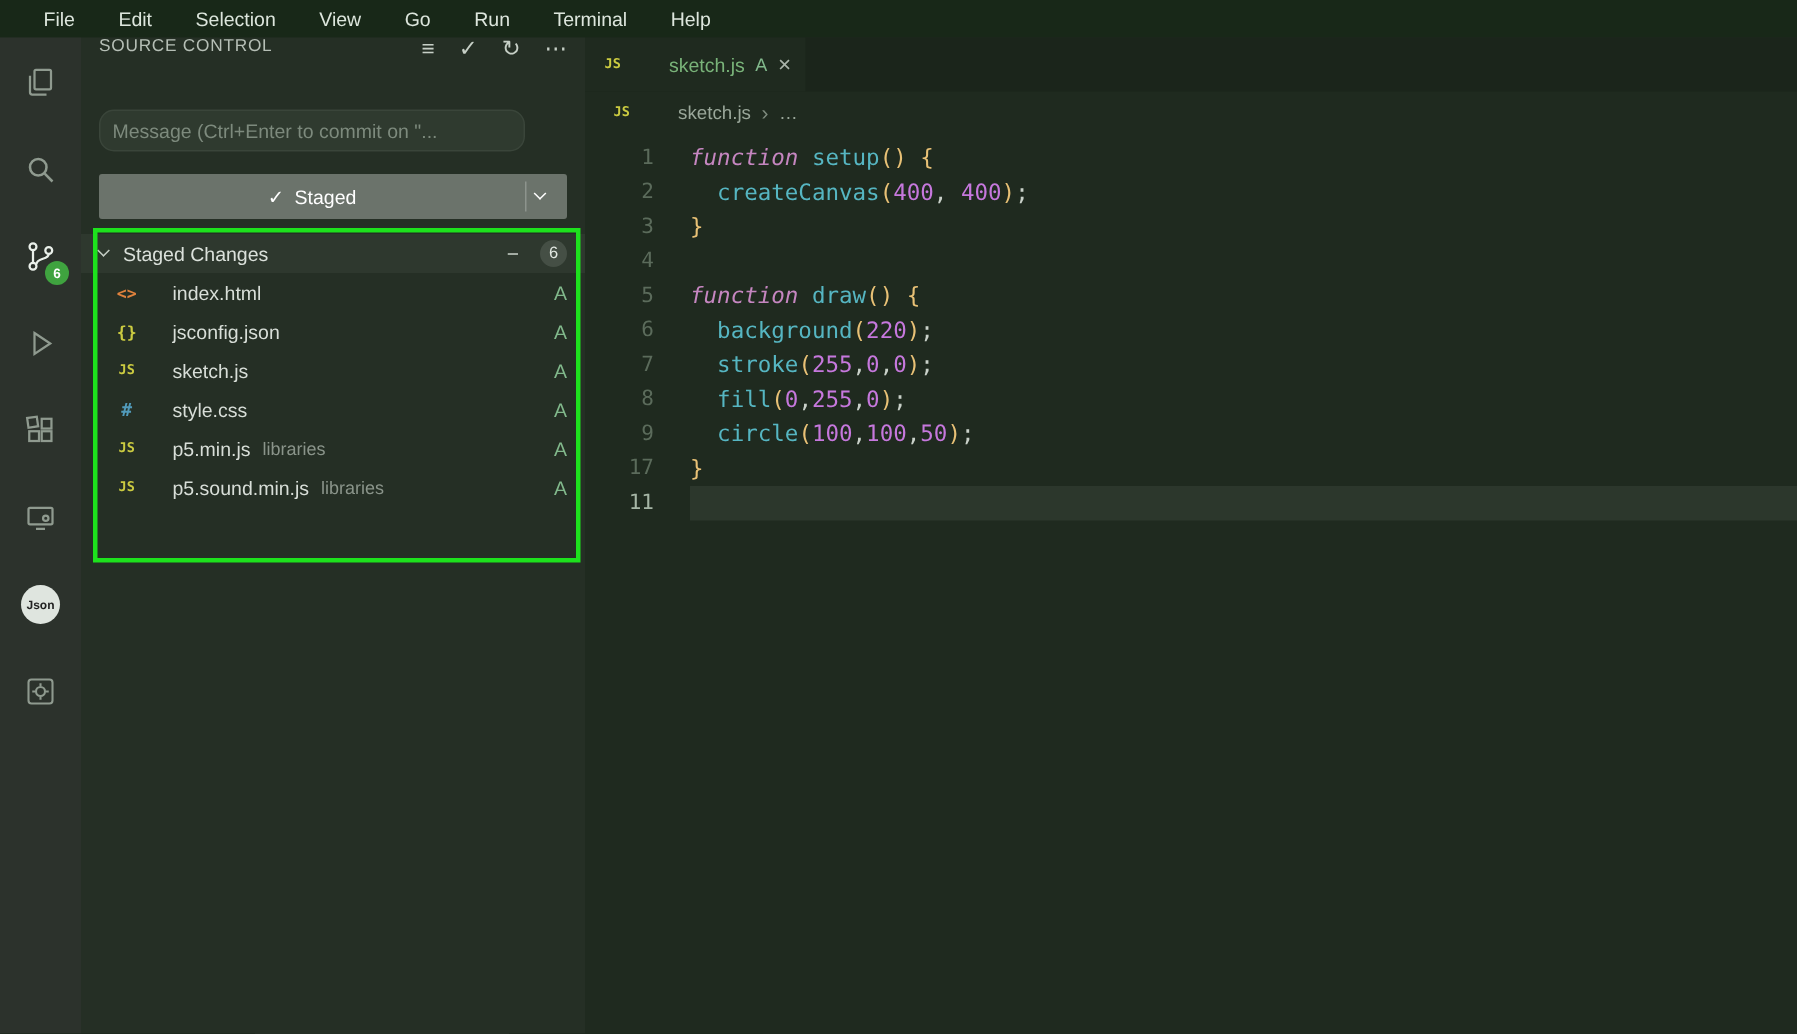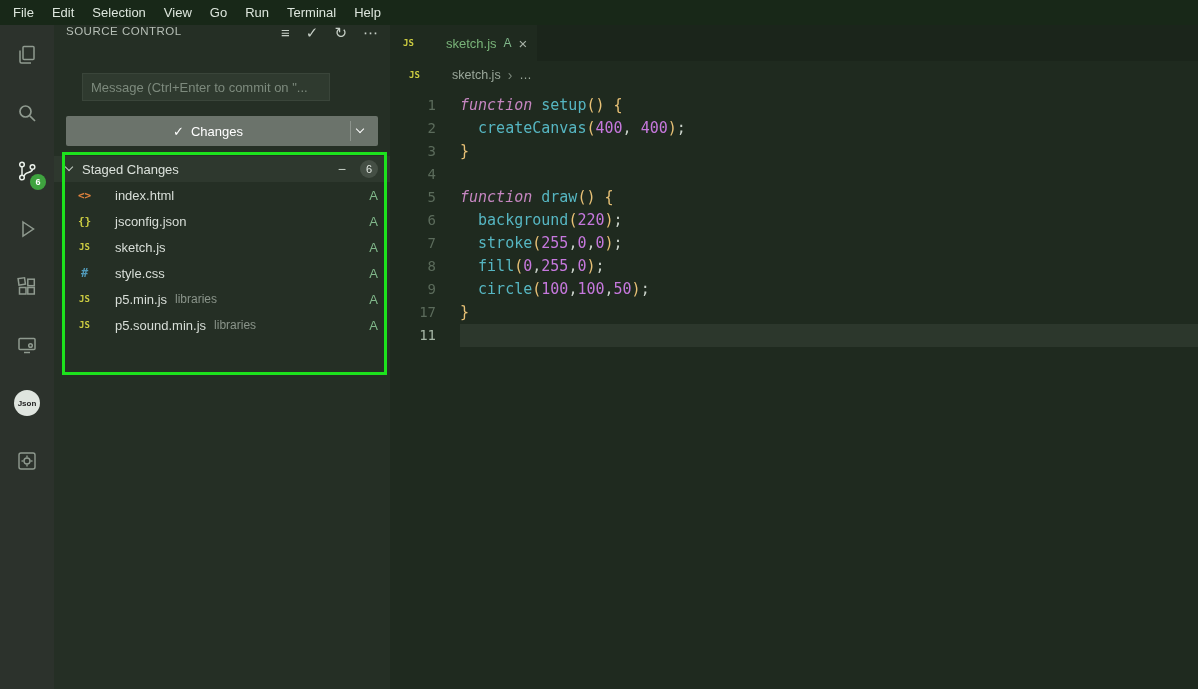--- a/index.html
+++ b/index.html
@@ -1,41 +1,41 @@
 <!DOCTYPE html>
 <html><head>
 <meta charset="utf-8">
 <style>
   * { margin:0; padding:0; box-sizing:border-box; }
   html,body { width:1198px; height:689px; overflow:hidden; background:#1f2a1f; }
   .app { position:relative; width:1198px; height:689px; font-family:"Liberation Sans",sans-serif; overflow:hidden; }
 
   
-  .menubar { height:25px; background:#182818; display:flex; align-items:flex-end; padding-left:4px; }
+  .menubar { height:25px; background:#182818; display:flex; align-items:flex-end; padding-left:20px;gap:11px; }
   .menu-item { color:#dde6dd; font-size:13px; padding:0 9px; line-height:25px; cursor:default; }
 
   .main { display:flex; height:664px; }
 
   
   .activitybar { width:54px; background:#2c322c; display:flex; flex-direction:column; align-items:center; padding-top:14px; gap:26px; flex:none; }
   .ab-icon { width:32px; height:32px; display:flex; align-items:center; justify-content:center; color:#8f9a8f; position:relative; }
   .ab-icon.active { color:#eaf0ea; }
   .ab-badge { position:absolute; right:-3px; bottom:-3px; background:#3fa33f; color:#fff; font-size:9px; font-weight:bold;
               min-width:16px; height:16px; border-radius:8px; display:flex; align-items:center; justify-content:center; }
   .json-circle { width:26px; height:26px; border-radius:50%; background:#dfe5df; color:#222; font-size:8px; font-weight:bold;
                  display:flex; align-items:center; justify-content:center; }
 
   
   .sidebar { width:336px; background:#252f25; color:#cdd5cd; flex:none; display:flex; flex-direction:column; }
   .sc-header { height:40px; display:flex; padding:0 12px; }
   .sc-title { font-size:11.5px; letter-spacing:.5px; color:#b6bfb6; }
   .sc-actions { margin-left:auto; display:flex; gap:16px; color:#c6cfc6; font-size:15px; }
   .sc-actions span { cursor:pointer; line-height:1; }
 
-  .message-input { margin:8px 28px 0; height:28px; width:248px; background:#2f3a2f; border:1px solid #3a453a; border-radius:0;
+  .message-input { margin:8px 12px 0; height:28px; width:284px; background:#2f3a2f; border:1px solid #3a453a; border-radius:10px;
                    padding:0 8px; color:#cfd8cf; font-size:13px; font-family:"Liberation Sans",sans-serif; outline:none; }
   .message-input::placeholder { color:#7d8a7d; }
 
   .commit-btn { margin:15px 12px 0; height:30px; background:#6b736b; border-radius:2px; display:flex; color:#fff; font-size:13px; cursor:pointer; }
   .commit-main { flex:1; display:flex; align-items:center; justify-content:center; gap:7px; }
   .commit-split { width:1px; background:#8d948d; margin:5px 0; }
   .commit-drop { width:27px; display:flex; align-items:center; justify-content:center; }
 
   .sc-list { margin-top:10px; }
   .row { height:26px; display:flex; align-items:center; font-size:13px;justify-content:center; }
@@ -174,21 +174,21 @@
           <span>↻</span>
           <span>⋯</span>
         </span>
       </div>
 
       <input class="message-input" type="text" placeholder="Message (Ctrl+Enter to commit on &quot;..." style="">
 
       <div class="commit-btn">
         <span class="commit-main">
           <span>✓</span>
-          <span>Changes</span>
+          <span>Staged</span>
         </span>
         <span class="commit-split"></span>
         <span class="commit-drop">
           <span class="chev-down" style="border-color:#fff;"></span>
         </span>
       </div>
 
       <div class="sc-list">
         <div class="row section-row staged">
           <span class="chev-down"></span>

